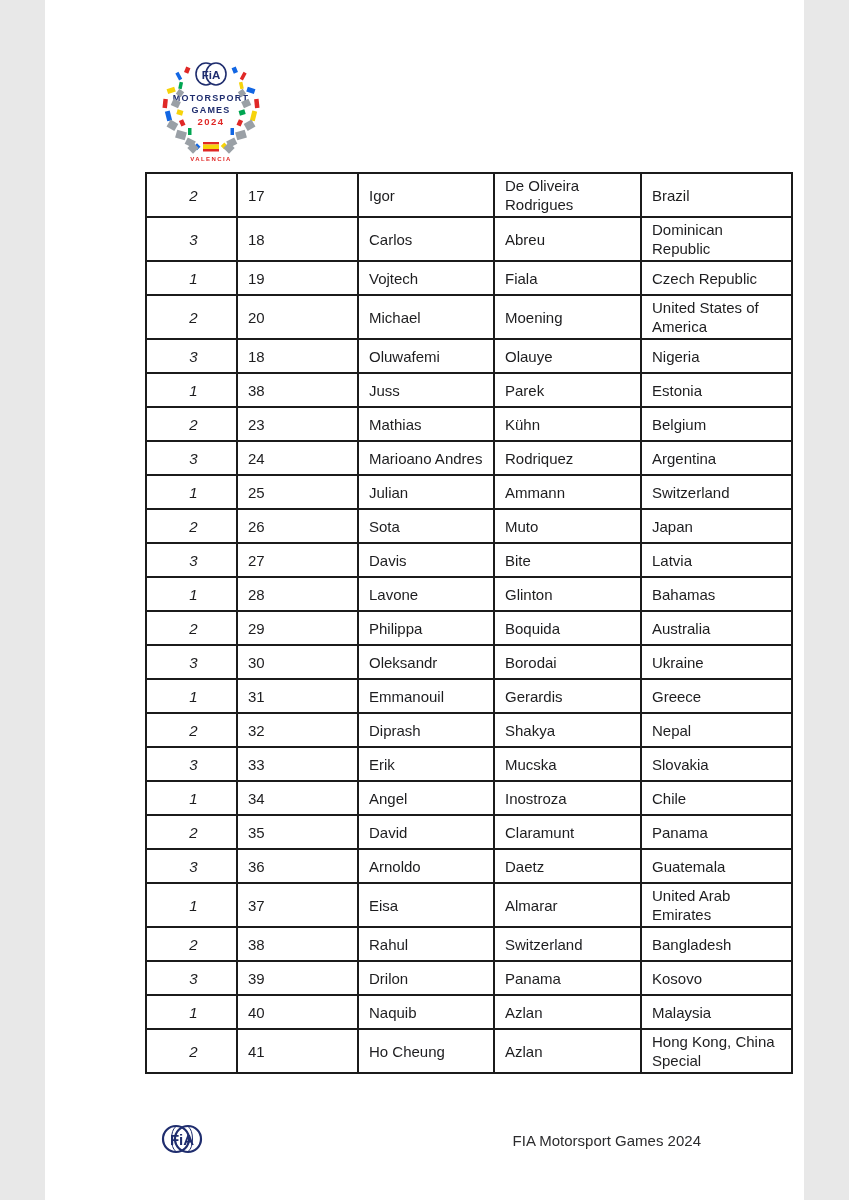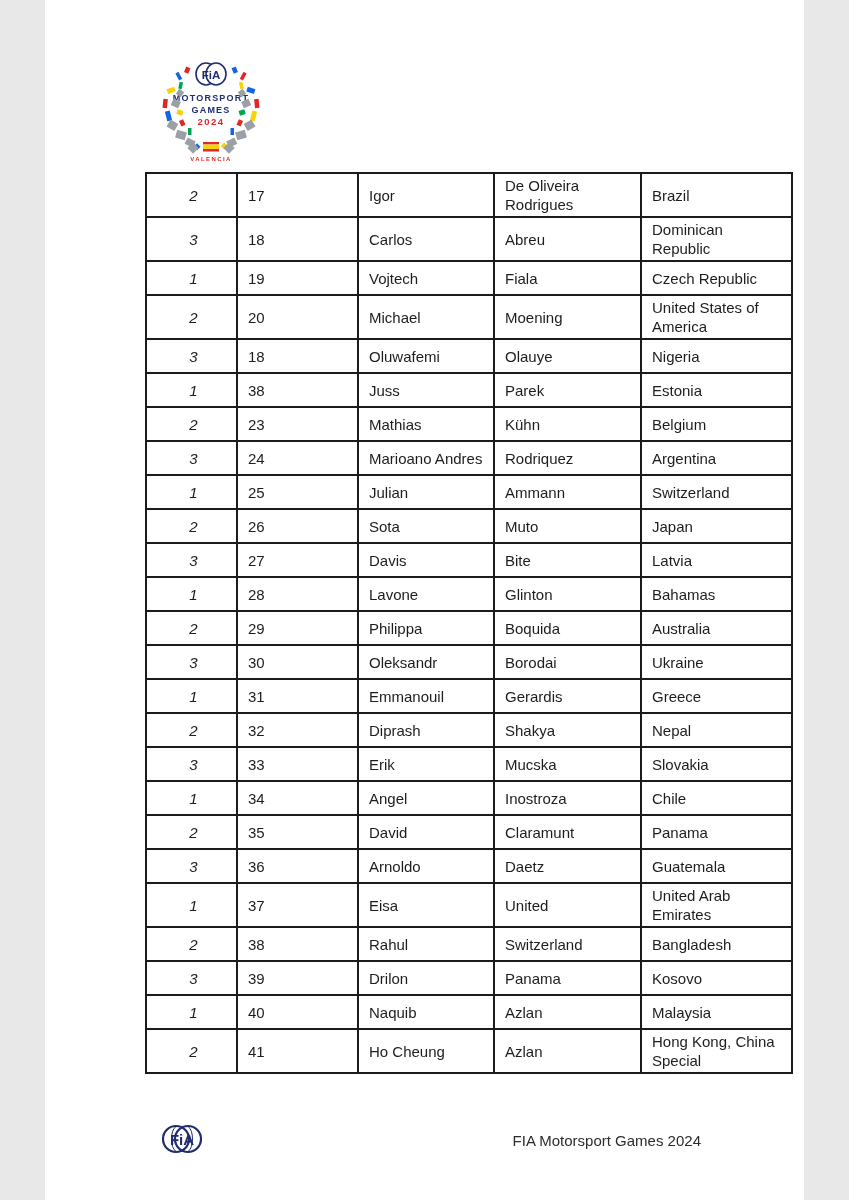--- a/index.html
+++ b/index.html
@@ -287,21 +287,21 @@
       <td class="c-num">36</td>
       <td class="c-first">Arnoldo</td>
       <td class="c-last">Daetz</td>
       <td class="c-country">Guatemala</td>
     </tr>
 
     <tr>
       <td class="c-pos">1</td>
       <td class="c-num">37</td>
       <td class="c-first">Eisa</td>
-      <td class="c-last">United</td>
+      <td class="c-last">Almarar</td>
       <td class="c-country">United Arab Emirates</td>
     </tr>
 
     <tr>
       <td class="c-pos">2</td>
       <td class="c-num">38</td>
       <td class="c-first">Rahul</td>
       <td class="c-last">Switzerland</td>
       <td class="c-country">Bangladesh</td>
     </tr>

